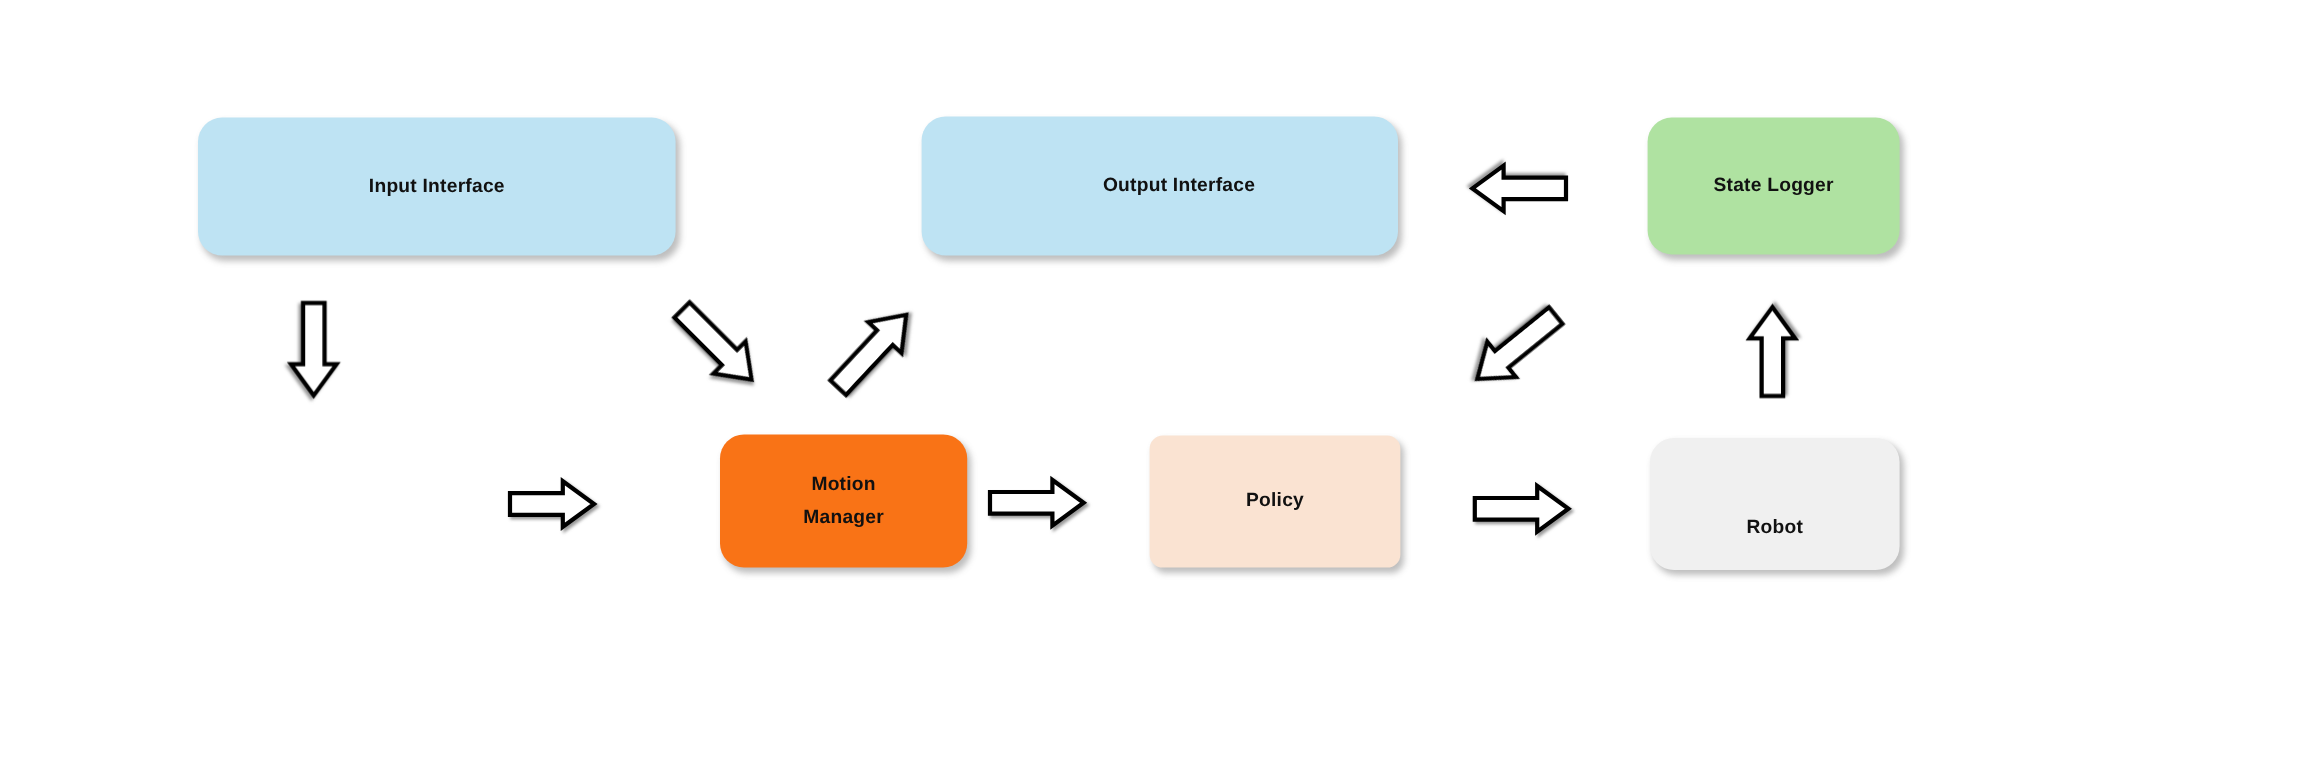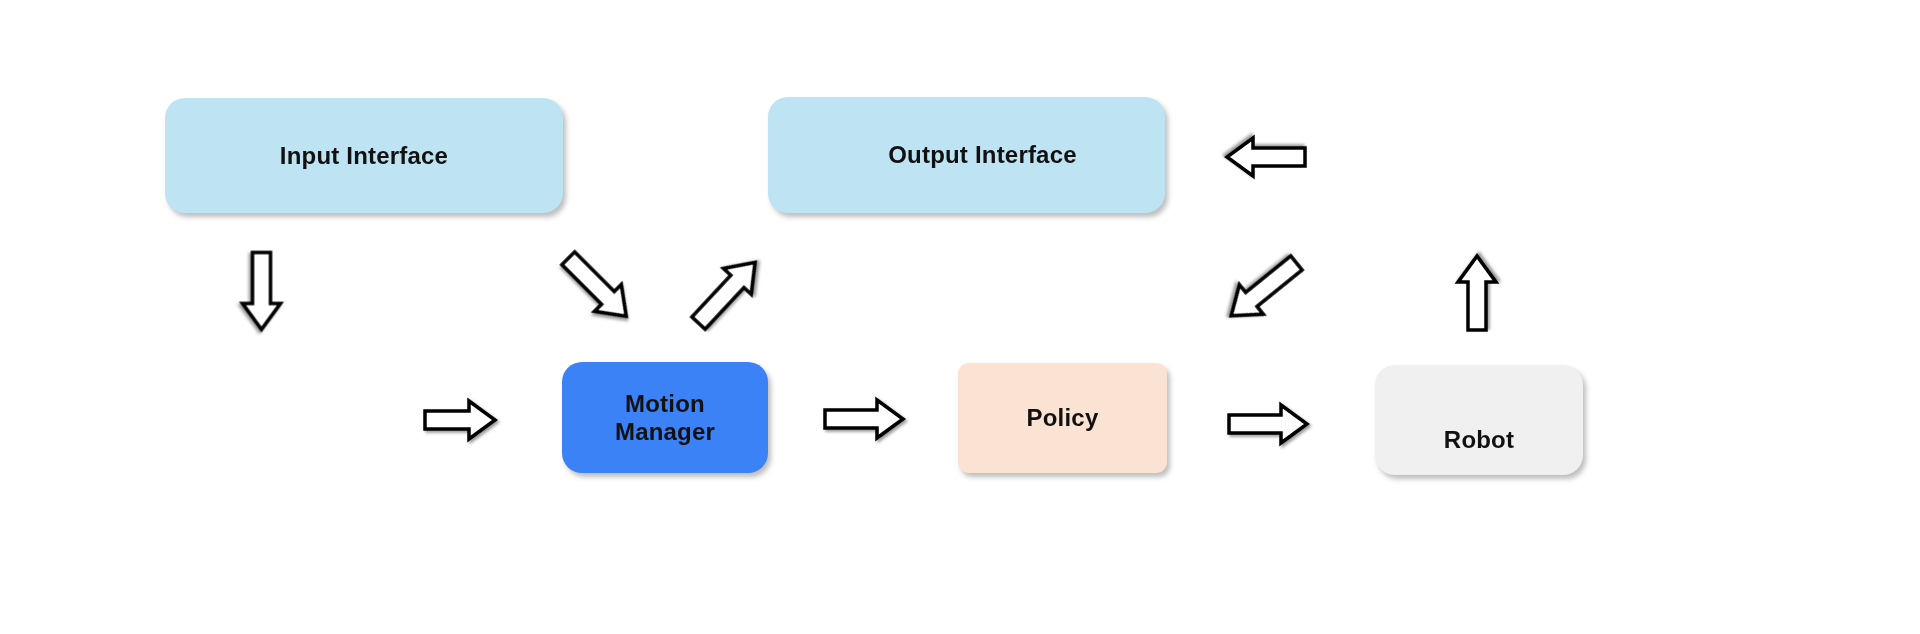--- a/index.html
+++ b/index.html
@@ -17,21 +17,21 @@
   }
   .node {
     position: absolute;
     border-radius: 20px;
     display: flex;
     align-items: center;
     justify-content: center;
     box-shadow: 3px 4px 5px rgba(110,110,110,0.45);
   }
   .node-label {
-    font-size: 24px;
+    font-size: 16px;
     font-weight: bold;
     color: #111111;
     text-align: center;
     line-height: 28px;
     white-space: pre-line;
     letter-spacing: 0.2px;
   }
   
   #n-input     { left: 165px;  top: 98px;  width: 398px; height: 115px; }
   #n-output    { left: 768px;  top: 97px;  width: 397px; height: 116px; }
@@ -67,23 +67,26 @@
 <div id="diagram">
 
   <div class="node" id="n-input" style="background: rgb(190, 227, 243);">
     <span class="node-label" style="color: rgb(17, 17, 17);">Input Interface</span>
   </div>
 
   <div class="node" id="n-output" style="background: rgb(190, 227, 243);">
     <span class="node-label" style="color: rgb(17, 17, 17); margin-left: 32px;">Output Interface</span>
   </div>
 
+  <div class="node" id="n-logger" style="background: rgb(175, 226, 161);">
+    <span class="node-label" style="color: rgb(17, 17, 17);">State Logger</span>
+  </div>
 
 
-  <div class="node" id="n-motion" style="background: #3b82f6;">
+  <div class="node" id="n-motion" style="background: #f97316; margin-left: 38px;">
     <span class="node-label" style="color: rgb(17, 17, 17);">Motion
 Manager</span>
   </div>
 
   <div class="node" id="n-policy" style="background: rgb(250, 227, 210);">
     <span class="node-label" style="color: rgb(17, 17, 17);">Policy</span>
   </div>
 
   <div class="node" id="n-robot" style="background: rgb(240, 240, 240);">
     <span class="node-label" style="color: rgb(17, 17, 17); margin-top: 40px;">Robot</span>

